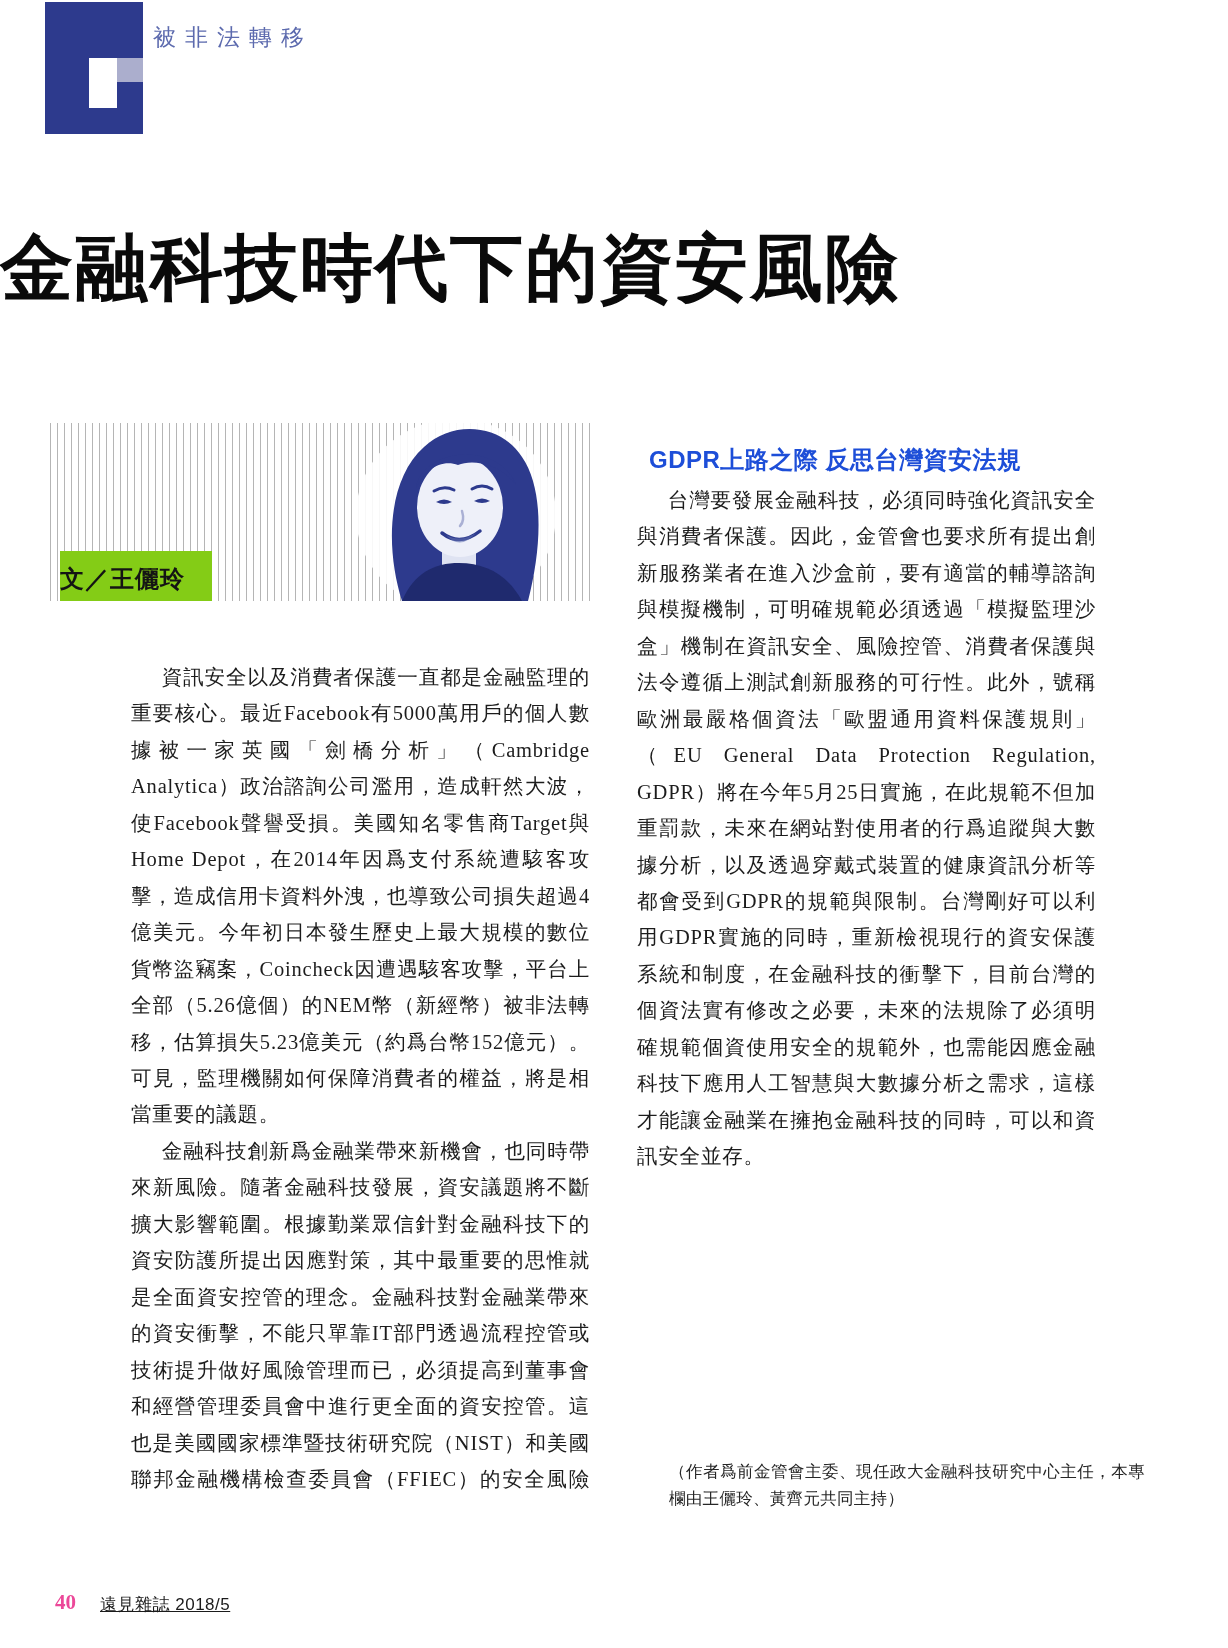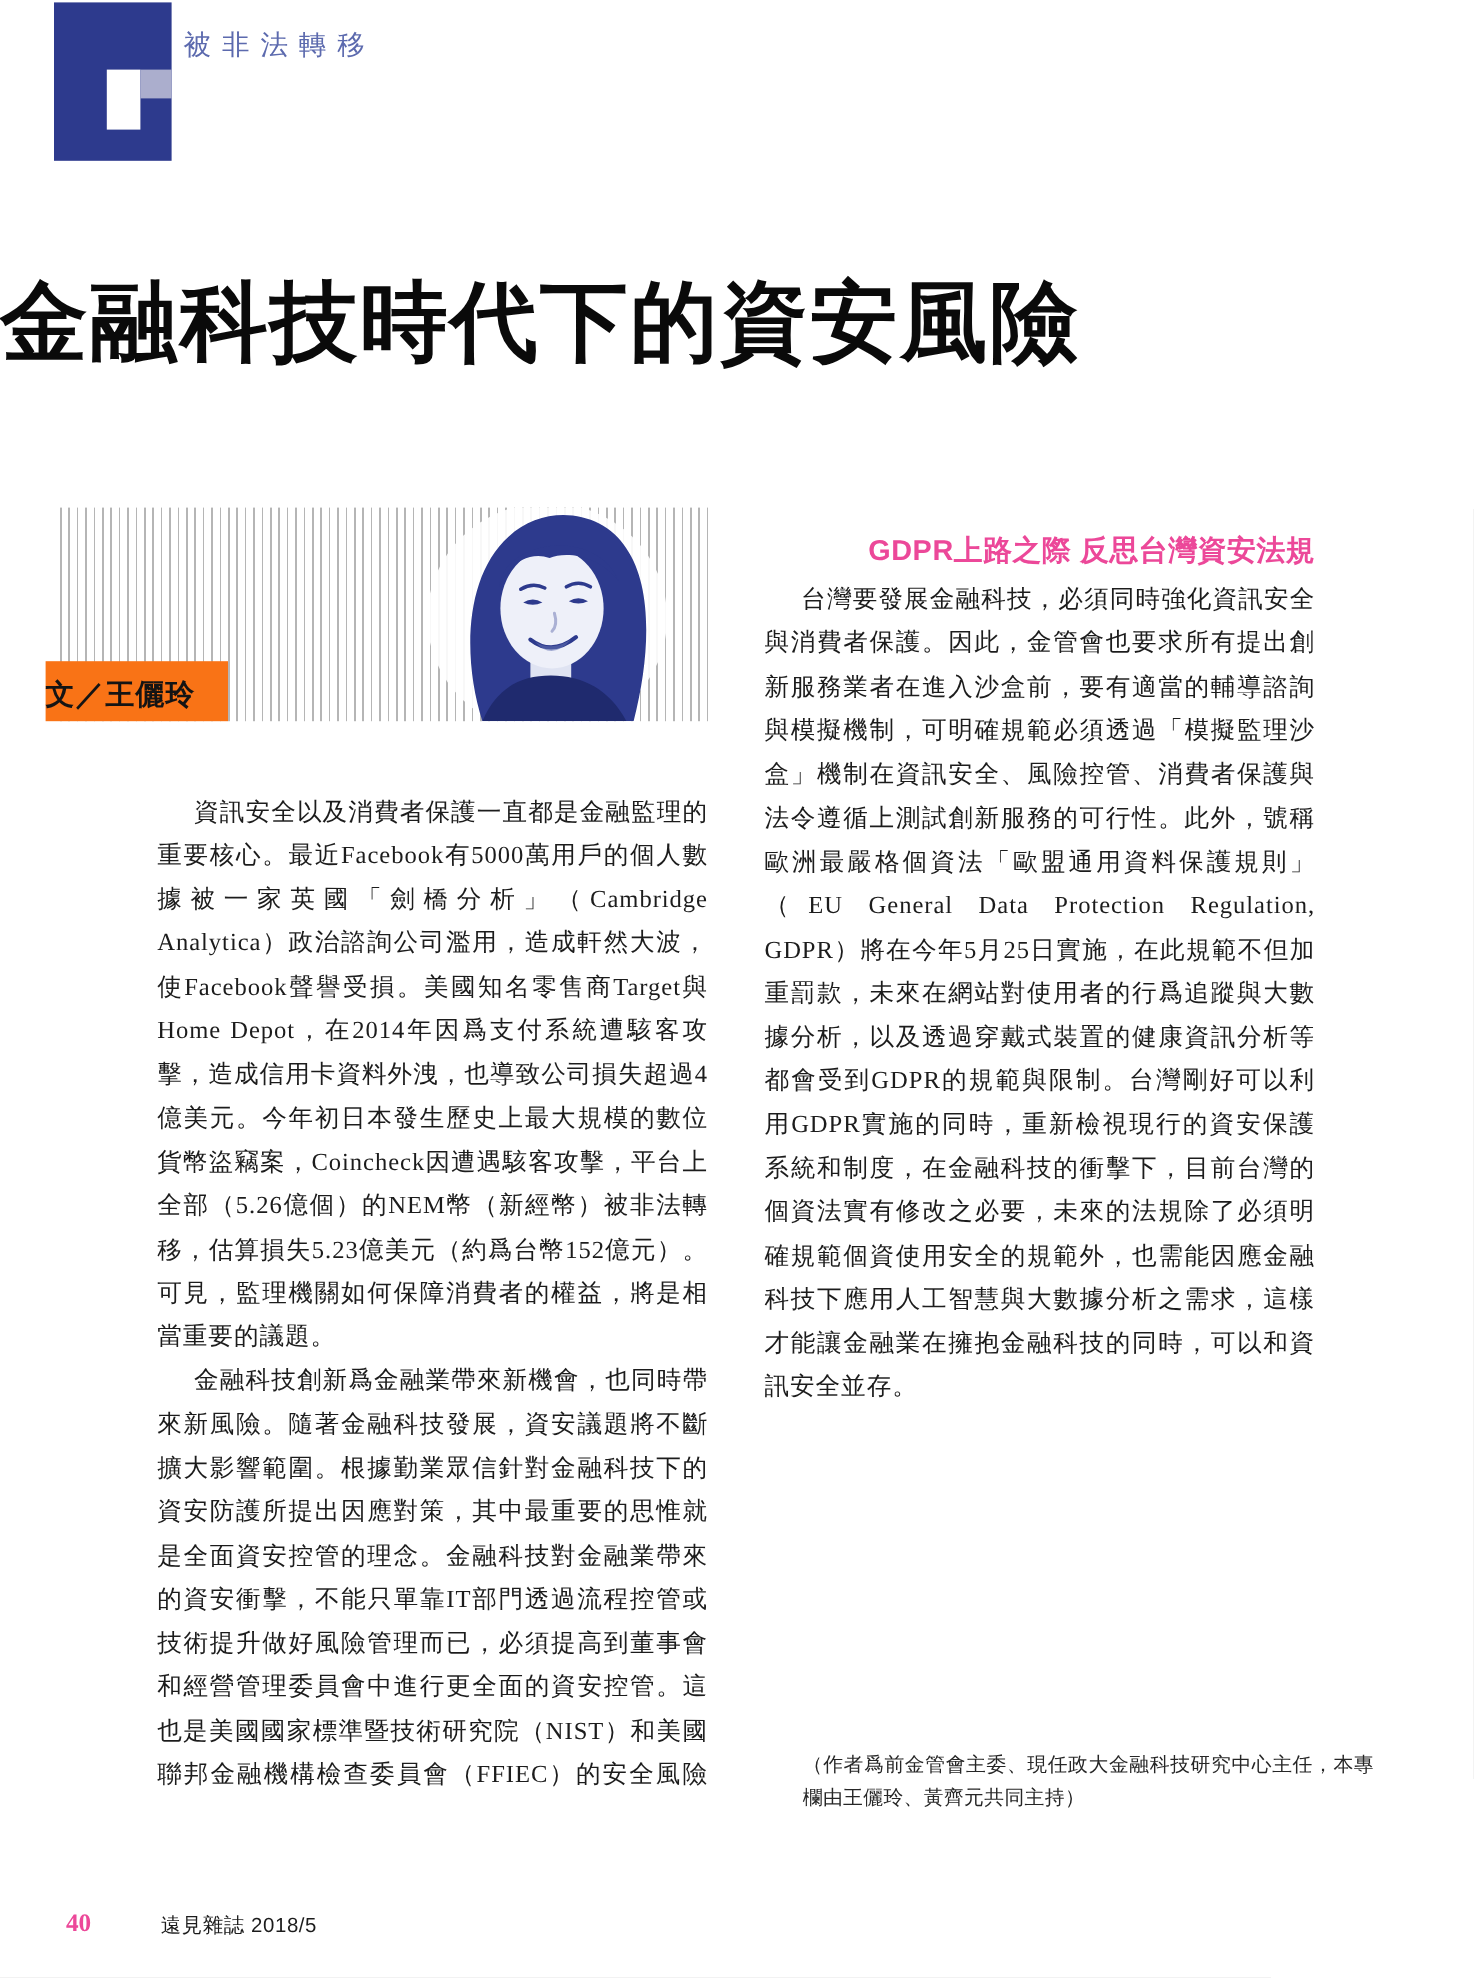--- a/index.html
+++ b/index.html
@@ -22,59 +22,59 @@
     position:absolute;left:0;top:183px;width:1228px;
     font-size:73px;font-weight:700;letter-spacing:2px;color:#0a0a0a;line-height:1;
   }
   
   #stripes{
     position:absolute;left:50px;top:423px;width:540px;height:178px;
     background:repeating-linear-gradient(90deg,#b5b5b5 0px,#b5b5b5 1.4px,#ffffff 1.4px,#ffffff 7px);
   }
   #photo{position:absolute;left:350px;top:423px;width:212px;height:178px;overflow:hidden;}
   #byline-patch{
-    position:absolute;left:38px;top:551px;width:152px;height:50px;background:#f97316;
+    position:absolute;left:60px;top:551px;width:152px;height:50px;background:#84cc16;
   }
   #byline{
     position:absolute;left:0px;top:12px;
     font-family:"Liberation Sans","DejaVu Sans",sans-serif;
     font-size:24px;font-weight:600;color:#141414;letter-spacing:1px;white-space:nowrap;
   }
   
   .col{
     position:absolute;width:459px;
     font-size:20.5px;line-height:36.45px;letter-spacing:0.8px;
     text-align:justify;color:#1c1c1c;
   }
   #left-col{left:131px;top:659px;height:845px;overflow:hidden;}
   #right-col{left:637px;top:412px;height:1030px;overflow:hidden;}
   .para{margin:0;}
   .para.indent{text-indent:1.5em;}
   #gdpr-heading{
     margin:33px 0 7px 12px;
     font-family:"Liberation Sans","DejaVu Sans",sans-serif;
-    font-size:24px;font-weight:700;color:#ec4899;letter-spacing:0.5px;line-height:30px;
-    text-align:right;
+    font-size:24px;font-weight:700;color:#1d4ed8;letter-spacing:0.5px;line-height:30px;
+    text-align:left;
   }
   
   #footnote{
     position:absolute;left:637px;top:1458px;width:476px;
     font-family:"Liberation Sans","DejaVu Sans",sans-serif;
     font-size:16.5px;line-height:27px;color:#262626;text-align:justify;letter-spacing:0.3px;margin-left:32px;
   }
   
   #page-number{
     position:absolute;left:55px;top:1590px;
     font-family:Liberation Serif, serif;
     font-size:21px;font-weight:700;color:#ec4899;
   }
   #magazine-name{
-    position:absolute;left:134px;top:1593px;
+    position:absolute;left:100px;top:1593px;
     font-family:"Liberation Sans","DejaVu Sans",sans-serif;
-    font-size:17px;color:#1b1b1b;letter-spacing:0.5px;
+    font-size:17px;color:#1b1b1b;letter-spacing:0.5px;text-decoration:underline;
   }
 </style>
 </head>
 <body>
 
 <div id="page">
 
   <div id="logo">
     <div class="notch"></div>
     <div class="lightsq"></div>

